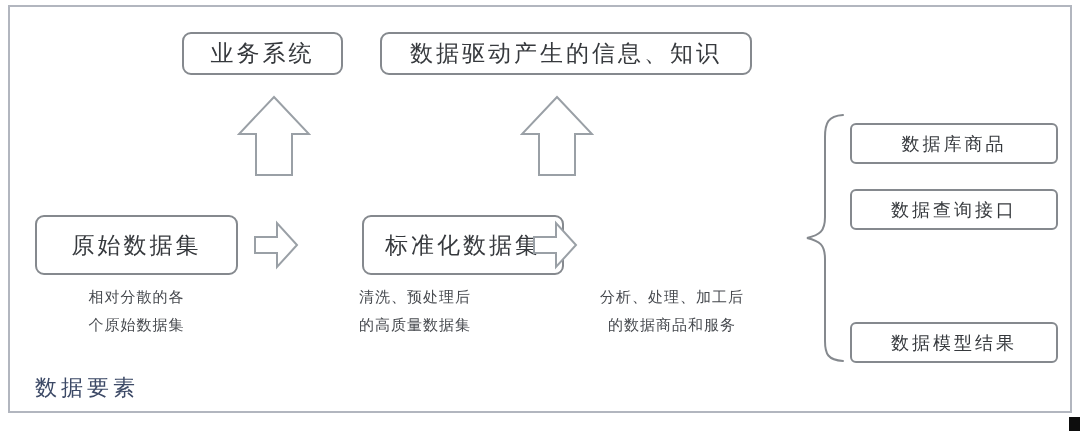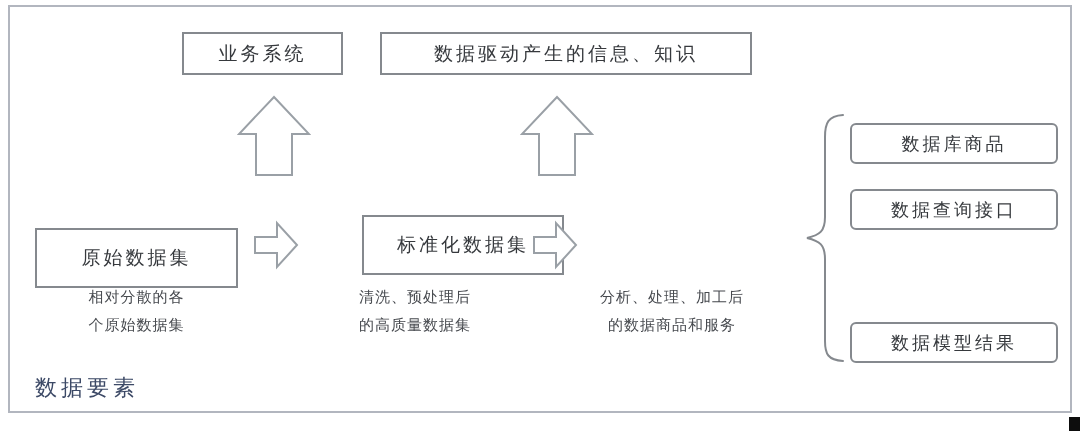--- a/index.html
+++ b/index.html
@@ -12,34 +12,34 @@
   .frame {
     position: absolute;
     left: 8px; top: 5px;
     width: 1064px; height: 408px;
     border: 2px solid #b2b6bf;
     background: #ffffff;
   }
   .node {
     position: absolute;
     border: 2px solid #85898e;
-    border-radius: 0;
+    border-radius: 9px;
     background: #ffffff;
     display: flex;
     align-items: center;
     justify-content: center;
-    font-size: 19px;
+    font-size: 23px;
     letter-spacing: 3px;
     color: #36393d;
     text-align: center;
     white-space: nowrap;
   }
   .top-box-1 { left: 172px; top: 25px; width: 161px; height: 43px; }
   .top-box-2 { left: 370px; top: 25px; width: 372px; height: 43px; align-items: center; }
-  .flow-box-1 { left: 25px;  top: 221px; width: 203px; height: 60px; }
+  .flow-box-1 { left: 25px;  top: 208px; width: 203px; height: 60px; }
   .flow-box-2 { left: 304px; top: 208px; width: 202px; height: 60px; margin-left: 48px; }
   .flow-box-3 { left: 585px; top: 208px; width: 202px; height: 60px; }
   .out-box { left: 840px; width: 208px; height: 41px; font-size: 18px; border-radius: 6px; }
   .out-box-1 { top: 116px; }
   .out-box-2 { top: 182px; }
   .out-box-3 { top: 249px; }
   .out-box-4 { top: 315px; }
   .sublabel {
     position: absolute;
     top: 276px;

